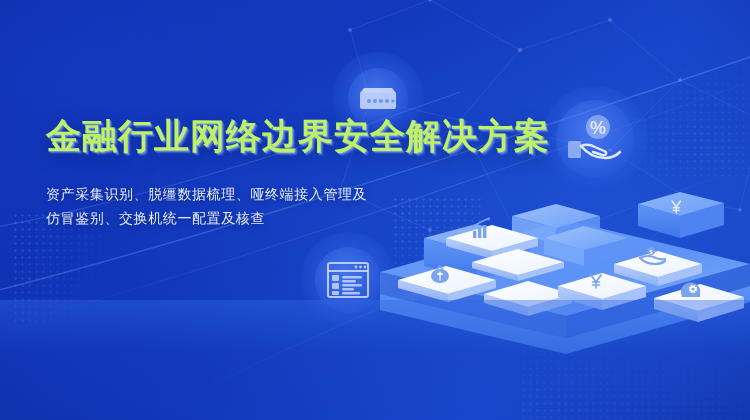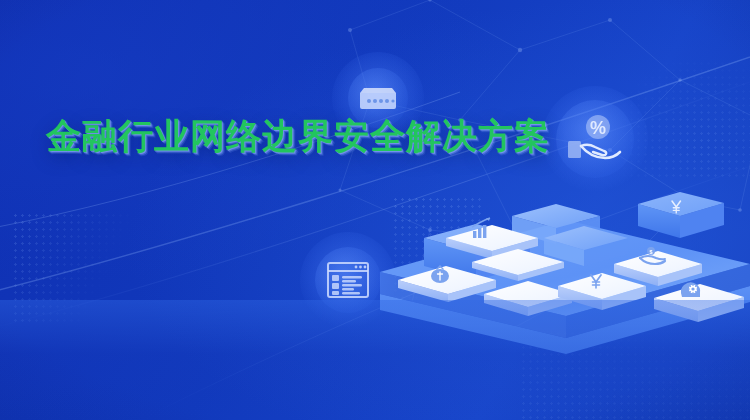--- a/index.html
+++ b/index.html
@@ -79,21 +79,21 @@
   }
   .badge svg { position: relative; }
 
   
   .title-wrap { position: absolute; left: 46px; top: 118px; }
   .title {
     font-size: 35px;
     font-weight: 700;
     letter-spacing: 1px;
     line-height: 1;
-    color: #22c55e;
+    color: #bef264;
     white-space: nowrap;
     text-shadow:
       1px 1px 0 rgba(150,180,255,0.55),
       2px 2px 0 rgba(120,155,245,0.38),
       3px 3px 0 rgba(95,135,235,0.22),
       0 6px 18px rgba(4,22,90,0.45);
   }
   .subtitle {
     position: absolute; left: 46px; top: 182px;
     font-size: 14px;
@@ -218,20 +218,24 @@
         <rect x="17" y="24" width="20" height="2.4" rx="1.2"></rect>
         <rect x="17" y="28" width="12" height="2.4" rx="1.2"></rect>
         <rect x="17" y="32" width="18" height="2.4" rx="1.2"></rect>
       </g>
     </svg>
   </div>
 
   <div class="title-wrap">
     <div class="title">金融行业网络边界安全解决方案</div>
   </div>
+  <div class="subtitle">
+    <div>资产采集识别、脱缰数据梳理、哑终端接入管理及</div>
+    <div>仿冒鉴别、交换机统一配置及核查</div>
+  </div>
 
   <svg class="iso" viewBox="0 0 370 190">
     <defs>
       <linearGradient id="slabTop" x1="0" y1="0" x2="1" y2="1">
         <stop offset="0%" stop-color="#6c9ef8"></stop>
         <stop offset="55%" stop-color="#5d92f6"></stop>
         <stop offset="100%" stop-color="#7cabfb"></stop>
       </linearGradient>
       <linearGradient id="slabFront" x1="0" y1="0" x2="0" y2="1">
         <stop offset="0%" stop-color="#5b90f5"></stop>

